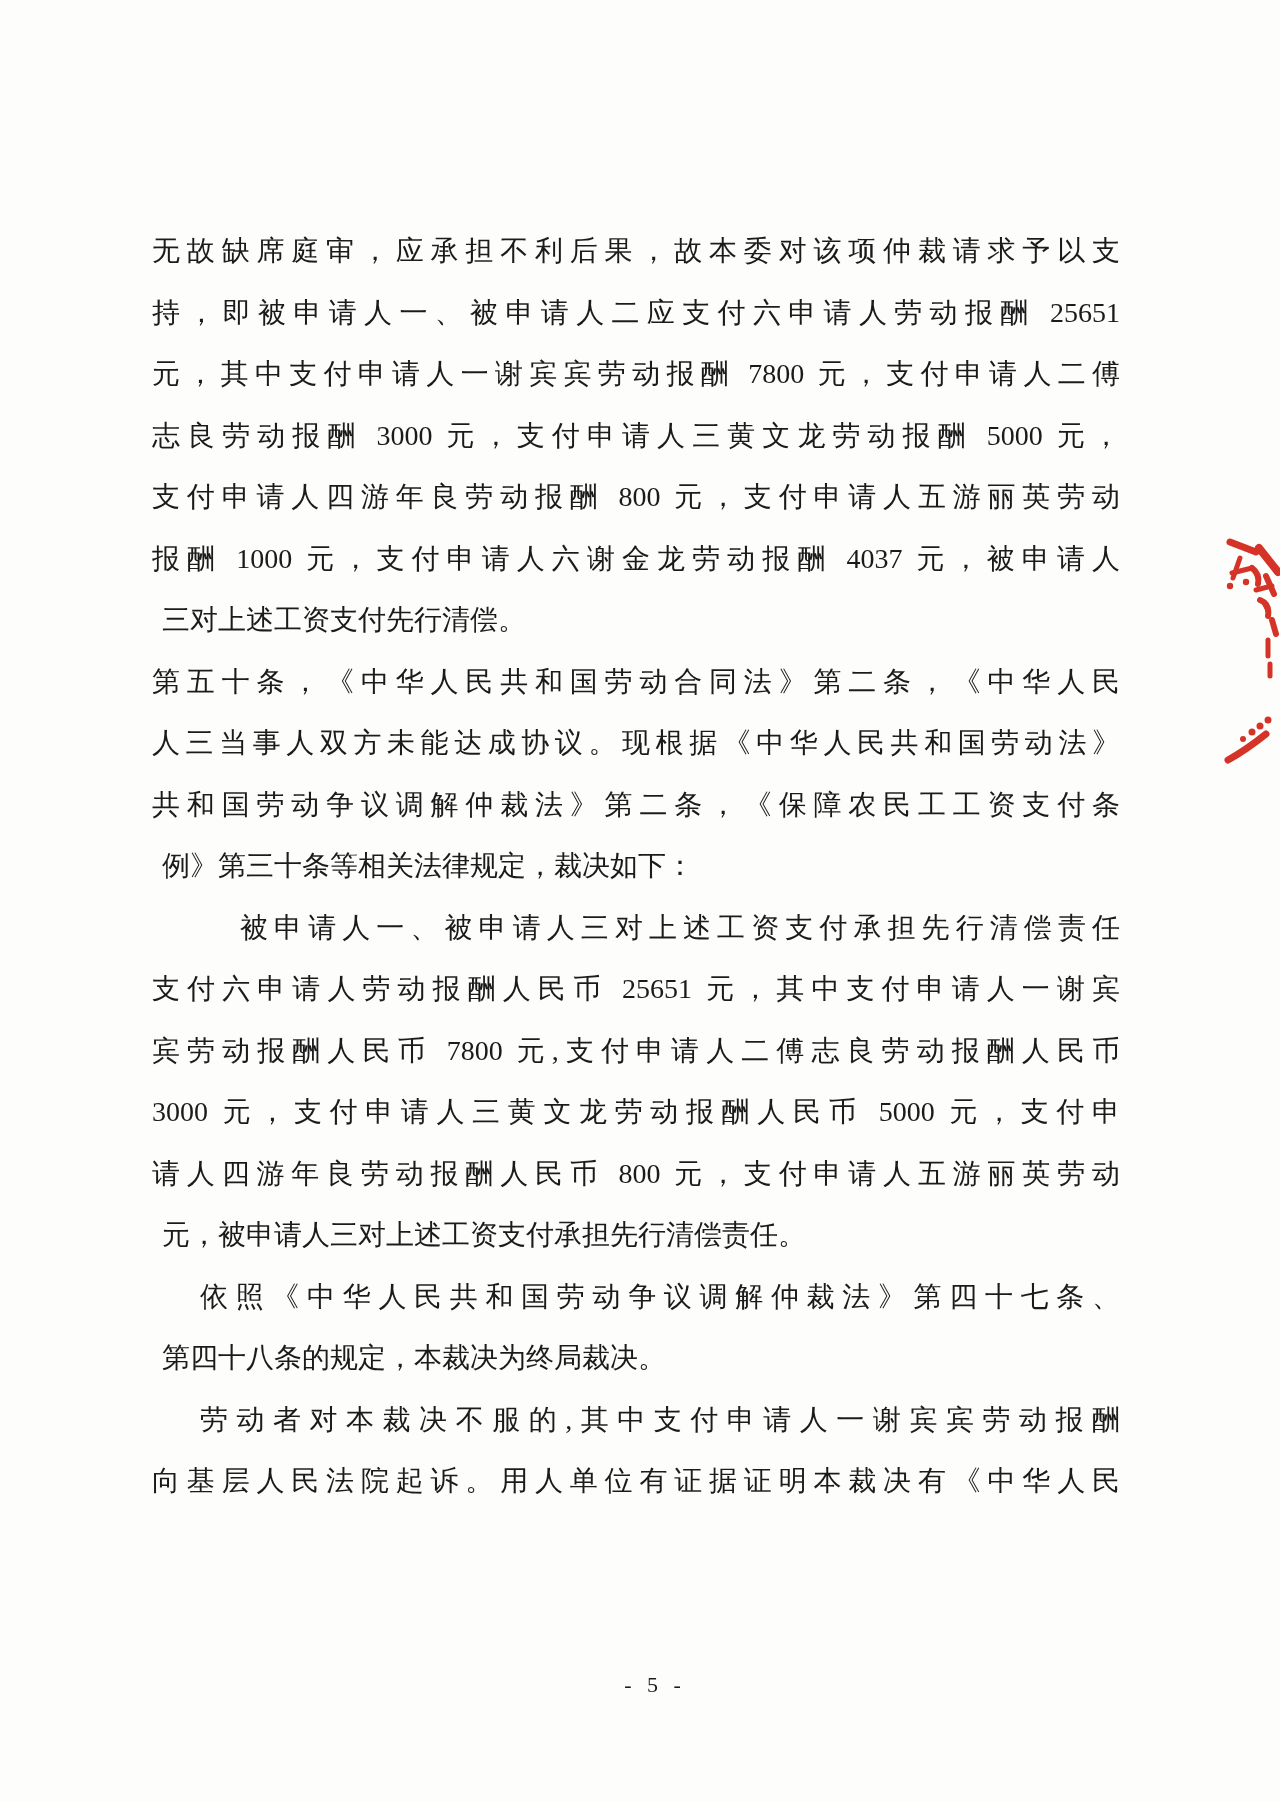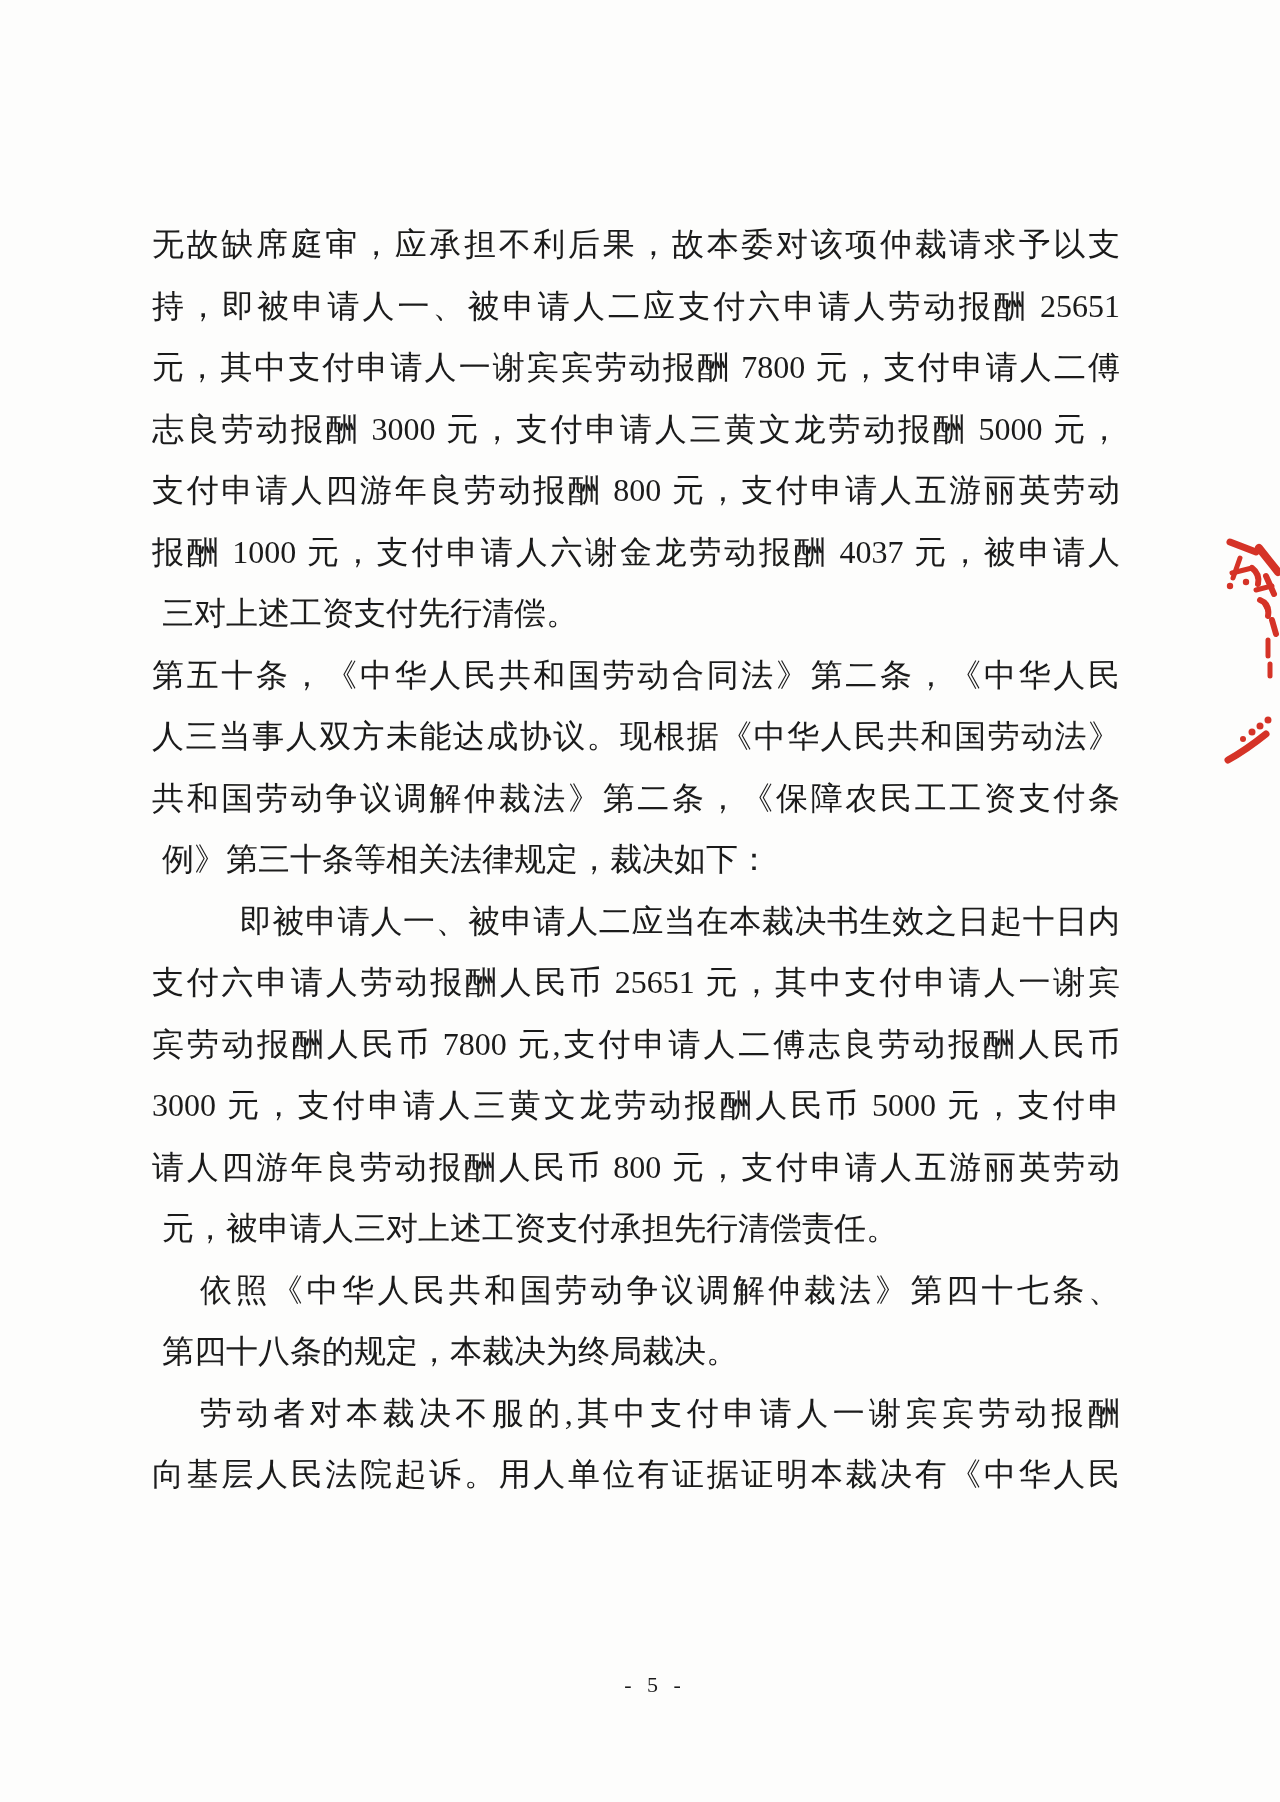--- a/index.html
+++ b/index.html
@@ -9,24 +9,24 @@
     font-family:"Liberation Serif","DejaVu Serif",serif;
   }
   .page{
     position:relative;
     width:1280px;height:1802px;
     background:var(--paper,#fdfdfc);
     overflow:hidden;
   }
   .text-block{
     position:absolute;
-    left:152px;top:214px;
+    left:152px;top:220px;
     width:968px;
     color:var(--ink,#1b1b1b);
-    font-size:32px;
+    font-size:28px;
     line-height:61.5px;
     font-weight:500;
   }
   .doc-line{
     height:61.5px;
     overflow:hidden;
     white-space:normal;
     text-align:justify;
     text-align-last:justify;
     text-justify:inter-character;
@@ -65,21 +65,21 @@
       <div class="doc-line">持，即被申请人一、被申请人二应支付六申请人劳动报酬 25651</div>
       <div class="doc-line">元，其中支付申请人一谢宾宾劳动报酬 7800 元，支付申请人二傅</div>
       <div class="doc-line">志良劳动报酬 3000 元，支付申请人三黄文龙劳动报酬 5000 元，</div>
       <div class="doc-line">支付申请人四游年良劳动报酬 800 元，支付申请人五游丽英劳动</div>
       <div class="doc-line">报酬 1000 元，支付申请人六谢金龙劳动报酬 4037 元，被申请人</div>
       <div class="doc-line align-left">三对上述工资支付先行清偿。</div>
       <div class="doc-line">第五十条，《中华人民共和国劳动合同法》第二条，《中华人民</div>
       <div class="doc-line">人三当事人双方未能达成协议。现根据《中华人民共和国劳动法》</div>
       <div class="doc-line">共和国劳动争议调解仲裁法》第二条，《保障农民工工资支付条</div>
       <div class="doc-line align-left">例》第三十条等相关法律规定，裁决如下：</div>
-      <div class="doc-line indent-large">即被申请人一、被申请人二应当在本裁决书生效之日起十日内</div>
+      <div class="doc-line indent-large">被申请人一、被申请人三对上述工资支付承担先行清偿责任</div>
       <div class="doc-line">支付六申请人劳动报酬人民币 25651 元，其中支付申请人一谢宾</div>
       <div class="doc-line">宾劳动报酬人民币 7800 元,支付申请人二傅志良劳动报酬人民币</div>
       <div class="doc-line">3000 元，支付申请人三黄文龙劳动报酬人民币 5000 元，支付申</div>
       <div class="doc-line">请人四游年良劳动报酬人民币 800 元，支付申请人五游丽英劳动</div>
       <div class="doc-line align-left">元，被申请人三对上述工资支付承担先行清偿责任。</div>
       <div class="doc-line indent-normal">依照《中华人民共和国劳动争议调解仲裁法》第四十七条、</div>
       <div class="doc-line align-left">第四十八条的规定，本裁决为终局裁决。</div>
       <div class="doc-line indent-normal">劳动者对本裁决不服的,其中支付申请人一谢宾宾劳动报酬</div>
       <div class="doc-line">向基层人民法院起诉。用人单位有证据证明本裁决有《中华人民</div>
     </div>

